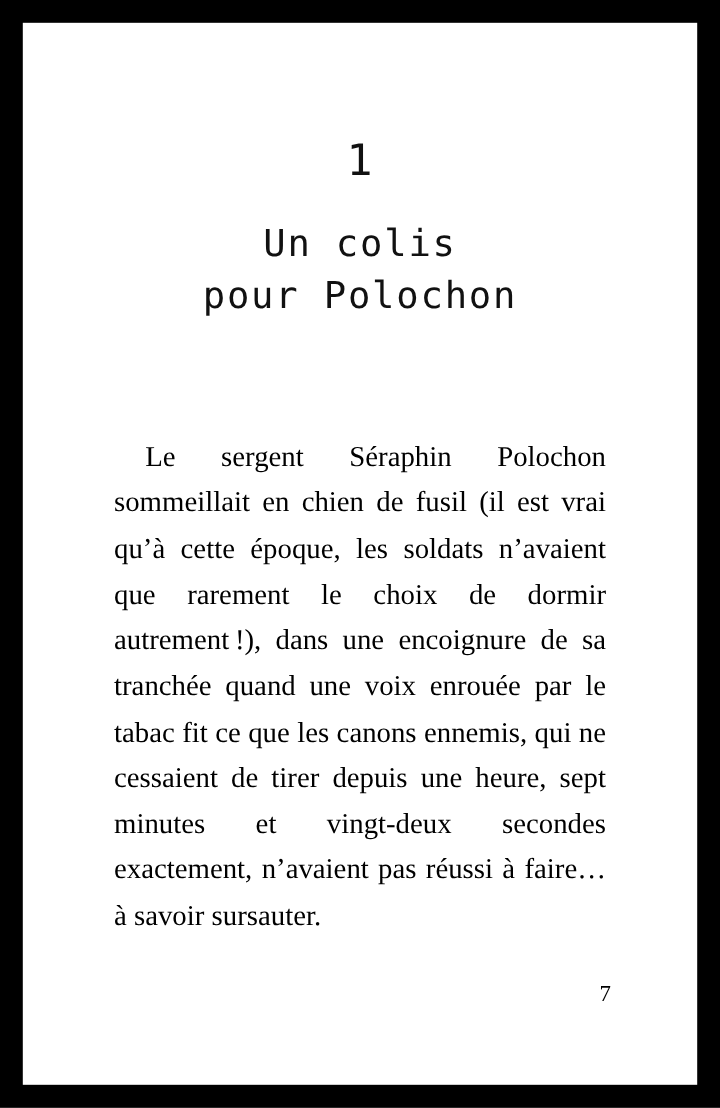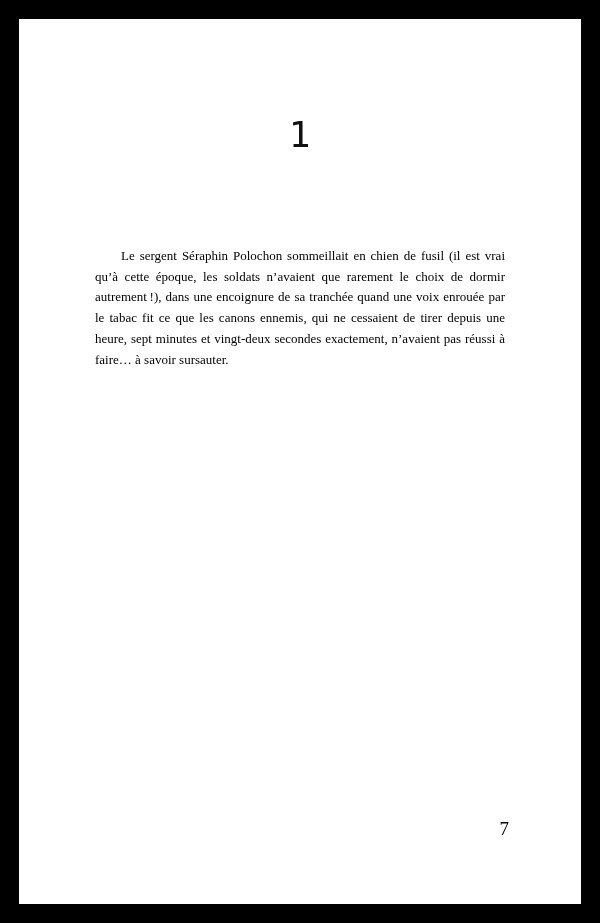--- a/index.html
+++ b/index.html
@@ -40,21 +40,21 @@
     letter-spacing: 1.5px;
     font-weight: 500;
   }
   .chapter-title .line {
     display: block;
   }
   .body-text {
     margin: 0 auto;
     margin-top: 93px;
     width: 410px;
-    font-size: 13px;
+    font-size: 24px;
     line-height: 1.595;
     color: #000000;
     text-align: justify;
     text-justify: inter-word;
     hyphens: none;
   }
   .body-text p {
     margin: 0;
     text-indent: 26px;
   }
@@ -70,20 +70,24 @@
     font-family: "Liberation Serif", serif;
   }
 </style>
 </head>
 <body>
 
 <div class="page">
 
   <div class="chapter-head">
     <div class="chapter-number">1</div>
+    <div class="chapter-title">
+      <span class="line">Un colis</span>
+      <span class="line">pour Polochon</span>
+    </div>
   </div>
 
   <div class="body-text">
     <p>Le sergent Séraphin Polochon sommeillait en chien de fusil (il est vrai qu’à cette époque, les soldats n’avaient que rarement le choix de dormir autrement !), dans une encoignure de sa tranchée quand une voix enrouée par le tabac fit ce que les canons ennemis, qui ne cessaient de tirer depuis une heure, sept minutes et vingt-deux secondes exactement, n’avaient pas réussi à faire… à savoir sursauter.</p>
   </div>
 
   <div class="page-number">7</div>
 
 </div>
 

